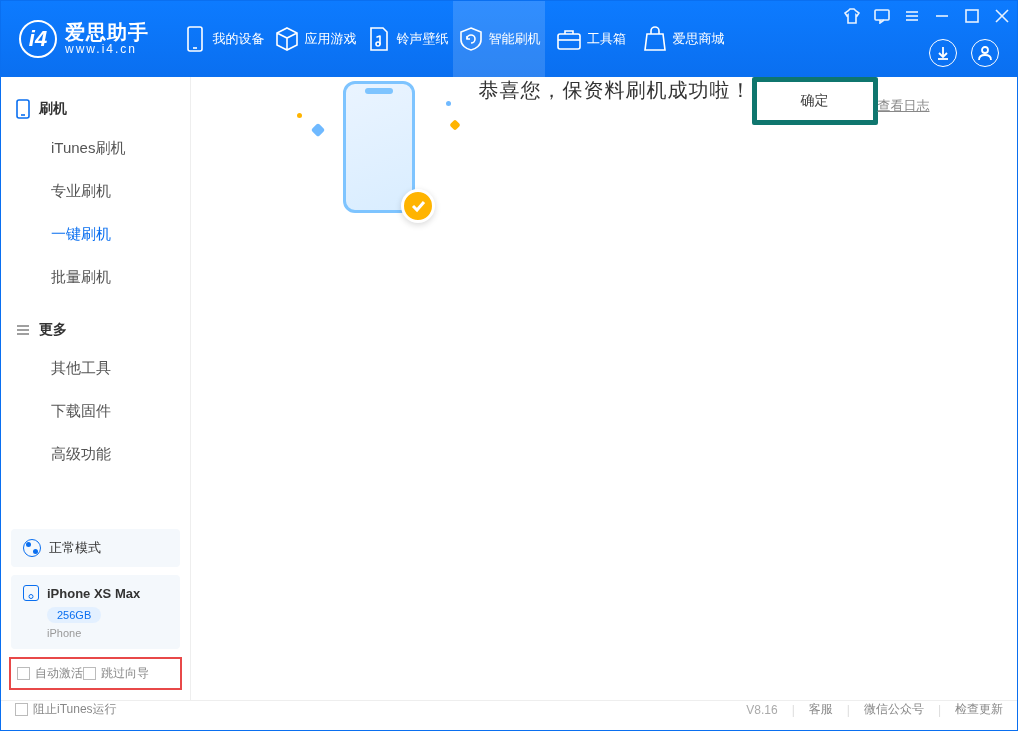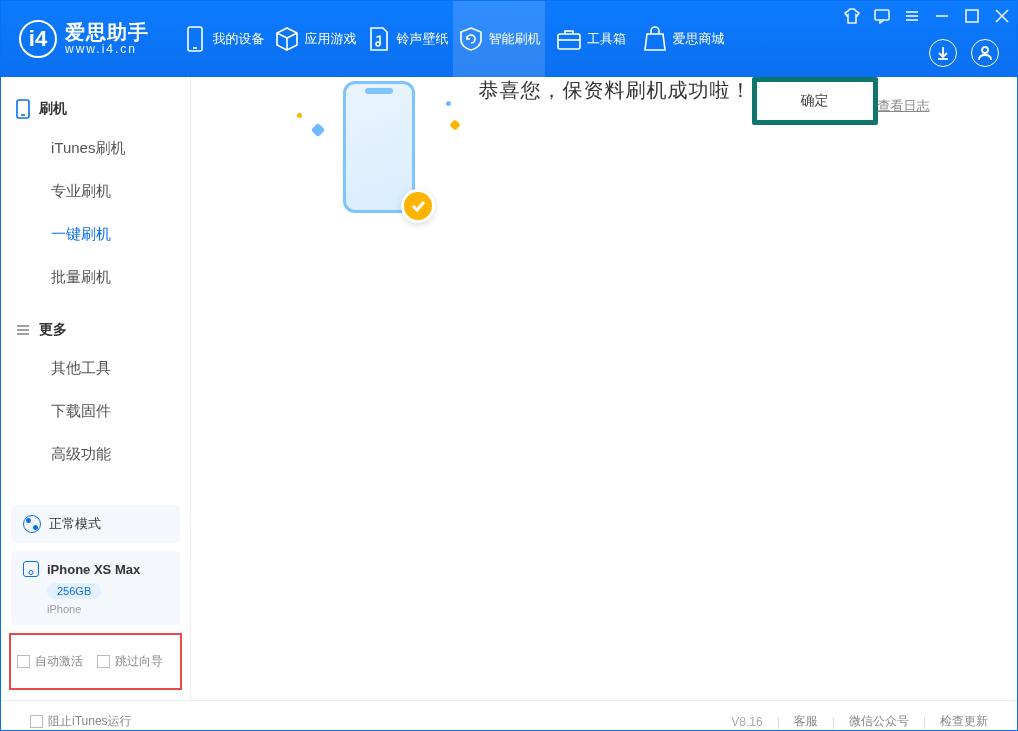--- a/index.html
+++ b/index.html
@@ -1,19 +1,19 @@
 <!DOCTYPE html>
 <html><head>
 <meta charset="utf-8">
 <style>
 * { margin: 0; padding: 0; box-sizing: border-box; font-family: "Microsoft YaHei", Arial, sans-serif; }
 body { background: #fff; width: 1018px; height: 731px; overflow: hidden; border: 1px solid #0a6ff0; }
 .header { background: linear-gradient(180deg, #0d7bff 0%, #0a6ff0 100%); height: 76px; display: flex; align-items: center; color: #fff; position: relative; }
 .logo { display: flex; align-items: center; padding: 0 18px; }
-.logo-icon { width: 38px; height: 38px; border: 2.5px solid #fff; border-radius: 50%; display: flex; align-items: center; justify-content: center; font-weight: bold; font-size: 22px; margin-right: 8px; text-align: right; }
+.logo-icon { width: 38px; height: 38px; border: 2.5px solid #fff; border-radius: 50%; display: flex; align-items: center; justify-content: center; font-weight: bold; font-size: 22px; font-style: italic; margin-right: 8px; text-align: right; }
 .logo-text { line-height: 1.1; }
 .logo-text .t1 { font-size: 20px; font-weight: 600; letter-spacing: 1px; }
 .logo-text .t2 { font-size: 12px; letter-spacing: 2px; opacity: .95; }
 .tabs { display: flex; height: 100%; margin-left: 10px; }
 .tab { width: 92px; display: flex; flex-direction: row; align-items: center; justify-content: center; cursor: pointer; font-size: 13px; gap: 5px; }
 .tab.active { background: rgba(255,255,255,.15); }
 .tab .ico { width: 26px; height: 26px; display: flex; align-items: center; justify-content: center; }
 .tab svg { stroke: #fff; fill: none; stroke-width: 1.6; }
 .win-controls { position: absolute; right: 6px; top: 6px; display: flex; gap: 12px; align-items: center; }
 .win-controls .wc { width: 18px; height: 18px; display: flex; align-items: center; justify-content: center; cursor: pointer; opacity: .9; }
@@ -33,38 +33,38 @@
 .mode-card, .device-card { background: #f4f8fc; margin: 8px 10px; border-radius: 4px; padding: 10px 12px; }
 .mode-card { display: flex; align-items: center; gap: 8px; font-size: 13px; color: #333; }
 .mode-icon { width: 18px; height: 18px; border: 1.8px solid #0a6ff0; border-radius: 50%; position: relative; }
 .mode-icon::before { content: ''; position: absolute; width: 5px; height: 5px; background: #0a6ff0; border-radius: 50%; left: 2px; top: 2px; }
 .mode-icon::after { content: ''; position: absolute; width: 5px; height: 5px; background: #0a6ff0; border-radius: 50%; right: 2px; bottom: 2px; }
 .device-card .dev-row { display: flex; align-items: center; gap: 8px; font-size: 13px; font-weight: 600; color: #333; }
 .dev-icon { width: 16px; height: 16px; border: 1.6px solid #0a6ff0; border-radius: 3px; position: relative; }
 .dev-icon::after { content: ''; position: absolute; width: 3px; height: 3px; border: 1px solid #0a6ff0; border-radius: 50%; bottom: 1px; left: 50%; transform: translateX(-50%); }
 .storage-badge { display: inline-block; background: #e3f0ff; color: #0a6ff0; font-size: 11px; padding: 2px 10px; border-radius: 10px; margin: 6px 0 4px 24px; }
 .dev-sub { font-size: 11px; color: #999; padding-left: 24px; }
-.opts-row { border: 2px solid #e84848; margin: 8px 8px 10px 8px; padding: 18px 6px; display: flex; gap: 14px; align-items: flex-start; }
+.opts-row { border: 2px solid #e84848; margin: 8px 8px 10px 8px; padding: 6px 6px; display: flex; align-items: flex-start; }
 .chk { display: flex; align-items: center; gap: 5px; font-size: 12px; color: #888; cursor: pointer; }
 .chk-box { width: 13px; height: 13px; border: 1px solid #bbb; background: #fff; }
 .main { flex: 1; display: flex; flex-direction: row; align-items: flex-start; justify-content: center; }
 .phone-illus { position: relative; width: 200px; height: 160px; margin-bottom: 30px; }
 .phone-body { position: absolute; left: 50%; transform: translateX(-50%); width: 72px; height: 132px; border: 3px solid #7ec4ff; border-radius: 12px; background: linear-gradient(160deg, #eaf4ff, #d9edff); top: 4px; }
 .phone-body::before { content: ''; position: absolute; top: 4px; left: 50%; transform: translateX(-50%); width: 28px; height: 6px; background: #7ec4ff; border-radius: 3px; }
 .badge-check { position: absolute; right: 44px; bottom: 14px; width: 34px; height: 34px; background: #ffb400; border-radius: 50%; border: 3px solid #fff; box-shadow: 0 2px 6px rgba(0,0,0,.15); display: flex; align-items: center; justify-content: center; }
 .badge-check svg { stroke: #fff; fill: none; stroke-width: 3; }
 .sparkle { position: absolute; background: #ffb400; border-radius: 50%; }
 .sp1 { width: 5px; height: 5px; left: 18px; top: 36px; }
 .sp2 { width: 10px; height: 10px; left: 34px; top: 48px; transform: rotate(45deg); border-radius: 2px; background: #6fb9ff; }
 .sp3 { width: 5px; height: 5px; right: 28px; top: 24px; background: #6fb9ff; }
 .sp4 { width: 8px; height: 8px; right: 20px; top: 44px; transform: rotate(45deg); border-radius: 2px; }
 .success-msg { font-size: 20px; color: #333; margin-bottom: 36px; letter-spacing: 1px; }
 .ok-btn { border: 5px solid #0f766e; background: #fff; padding: 10px 44px; font-size: 14px; color: #444; cursor: pointer; border-radius: 2px; }
 .log-link { margin-top: 20px; font-size: 13px; color: #888; cursor: pointer; text-decoration: underline; }
-.footer { height: 30px; border-top: 1px solid #eee; display: flex; align-items: flex-end; padding: 0 29px; font-size: 12px; color: #888; }
+.footer { height: 30px; border-top: 1px solid #eee; display: flex; align-items: flex-start; padding: 0 14px; font-size: 12px; color: #888; }
 .footer .chk { color: #888; }
 .footer-right { margin-left: auto; display: flex; align-items: center; gap: 14px; }
 .footer-right .sep { color: #ddd; }
 .footer-right span.link { cursor: pointer; color: #888; }
 .ver { color: #aaa; }
 </style>
 </head>
 <body>
 
 <div class="header">

